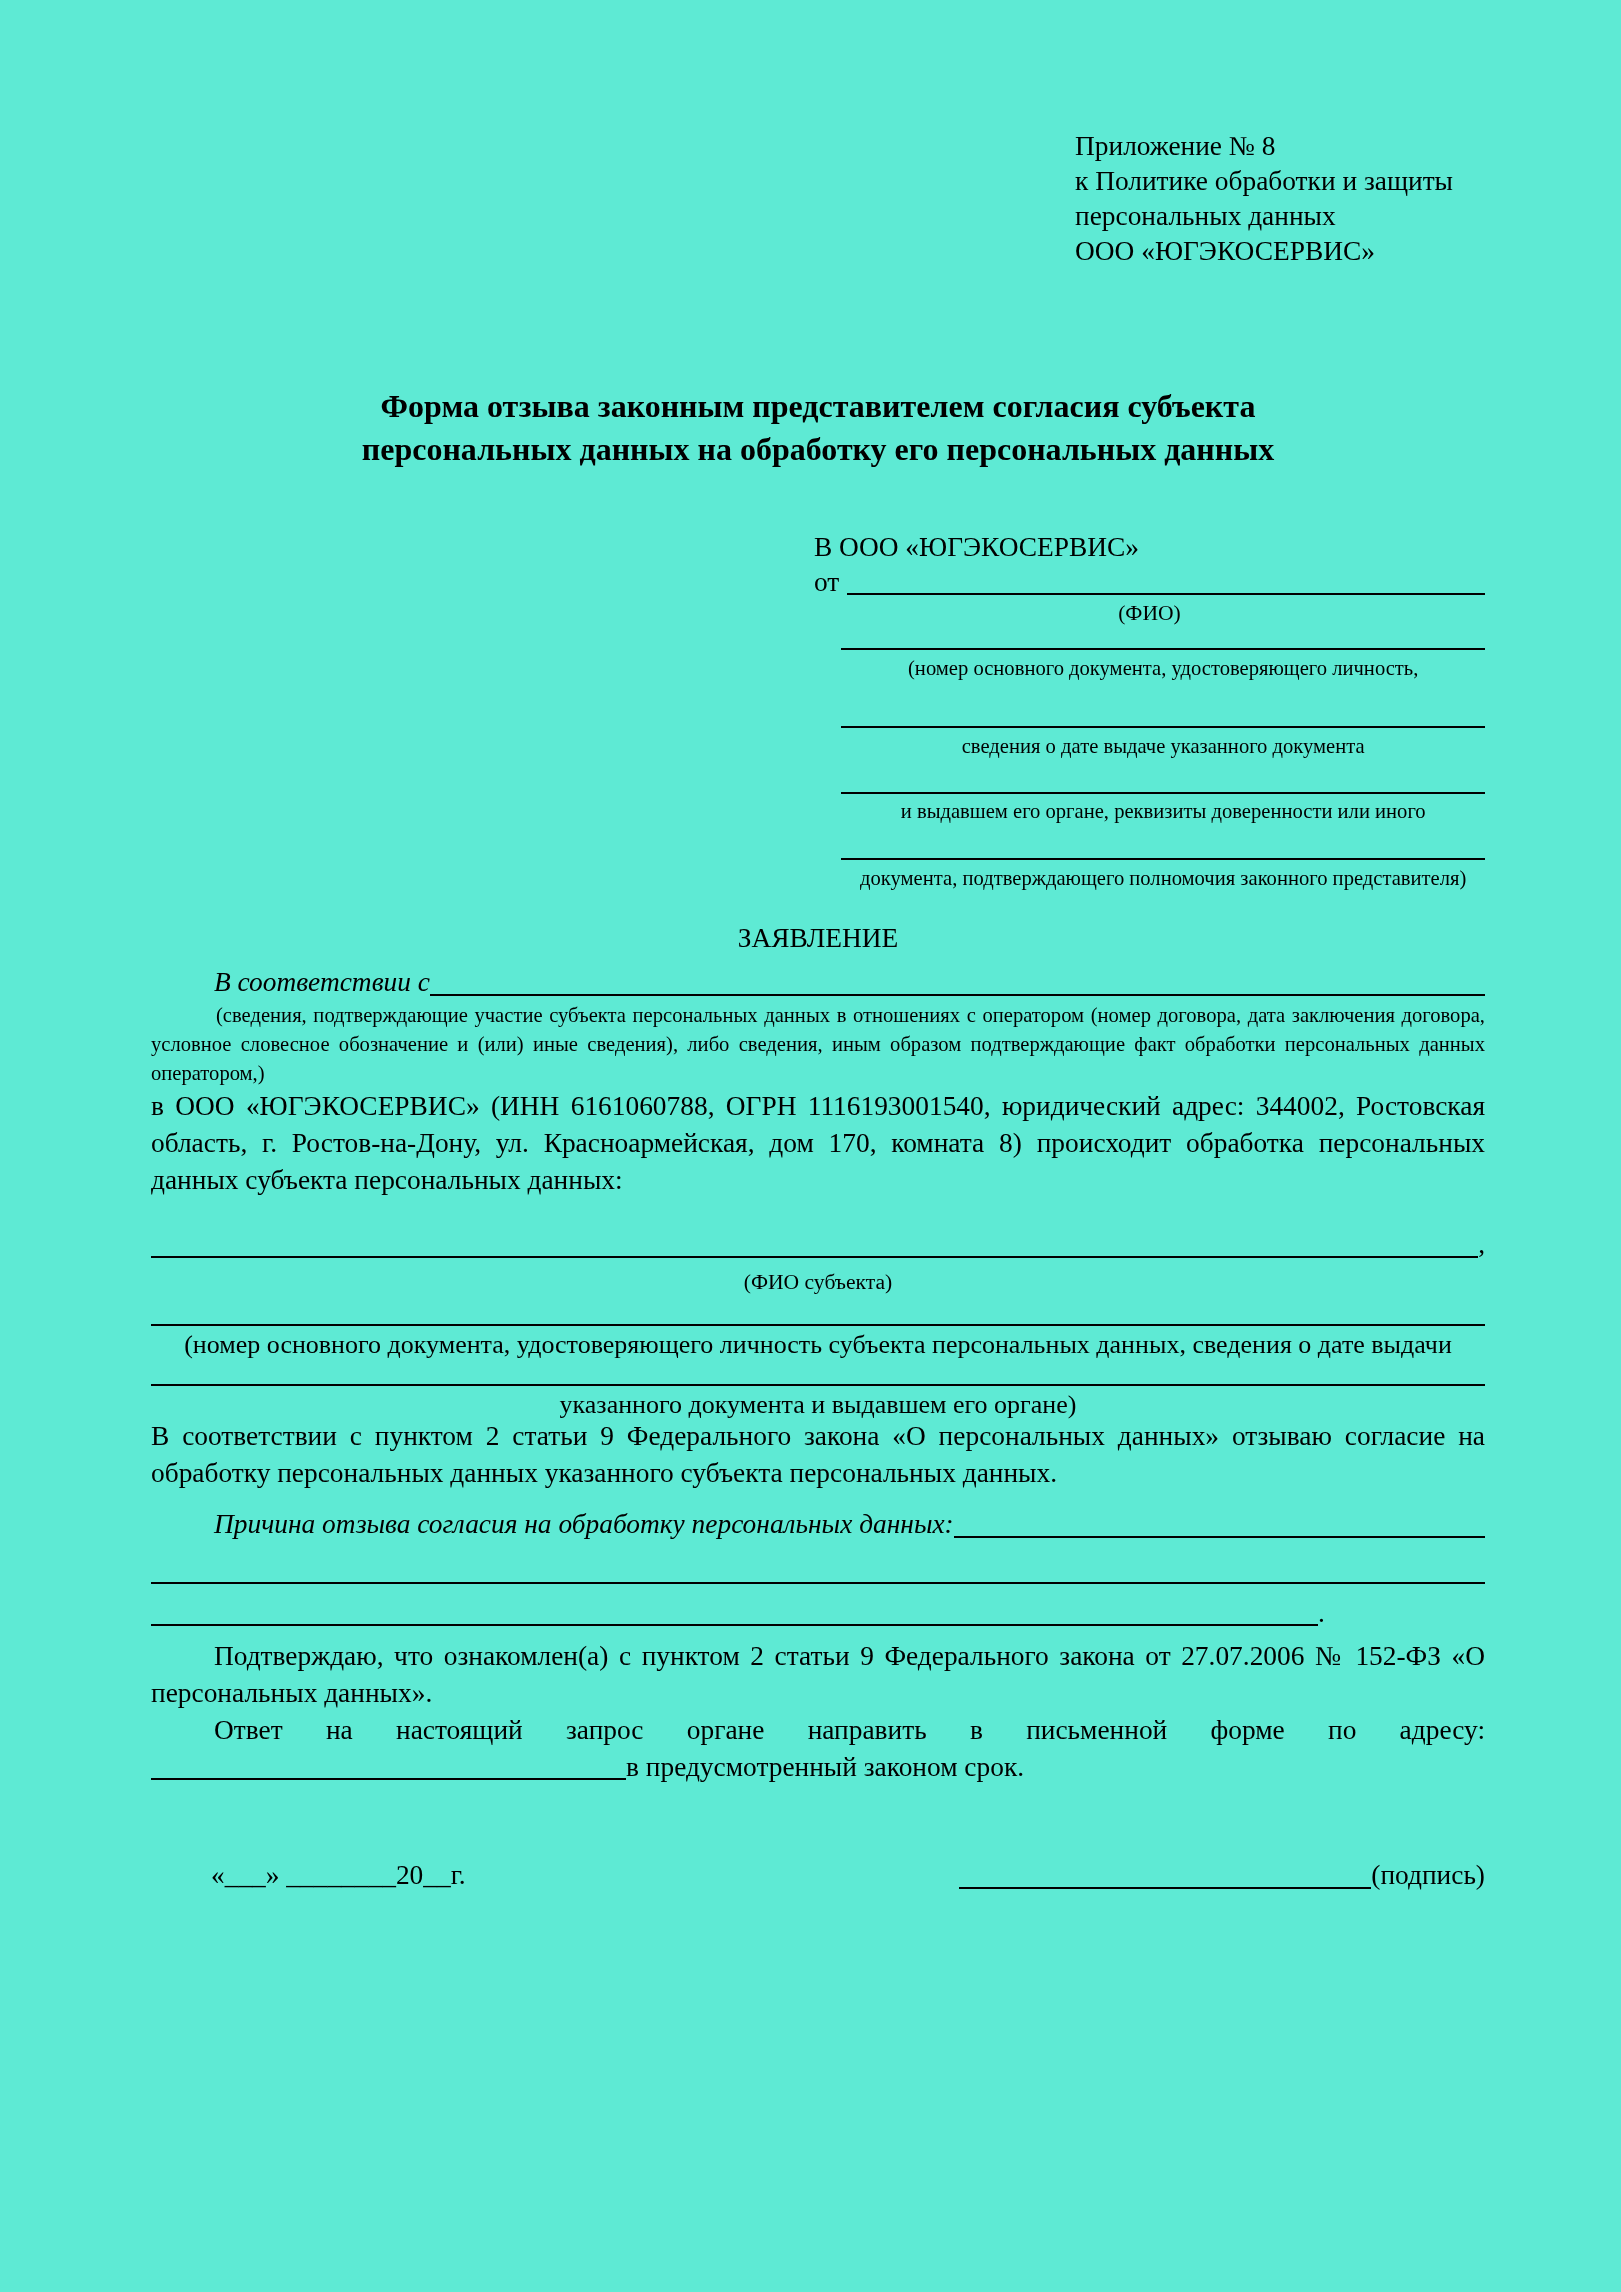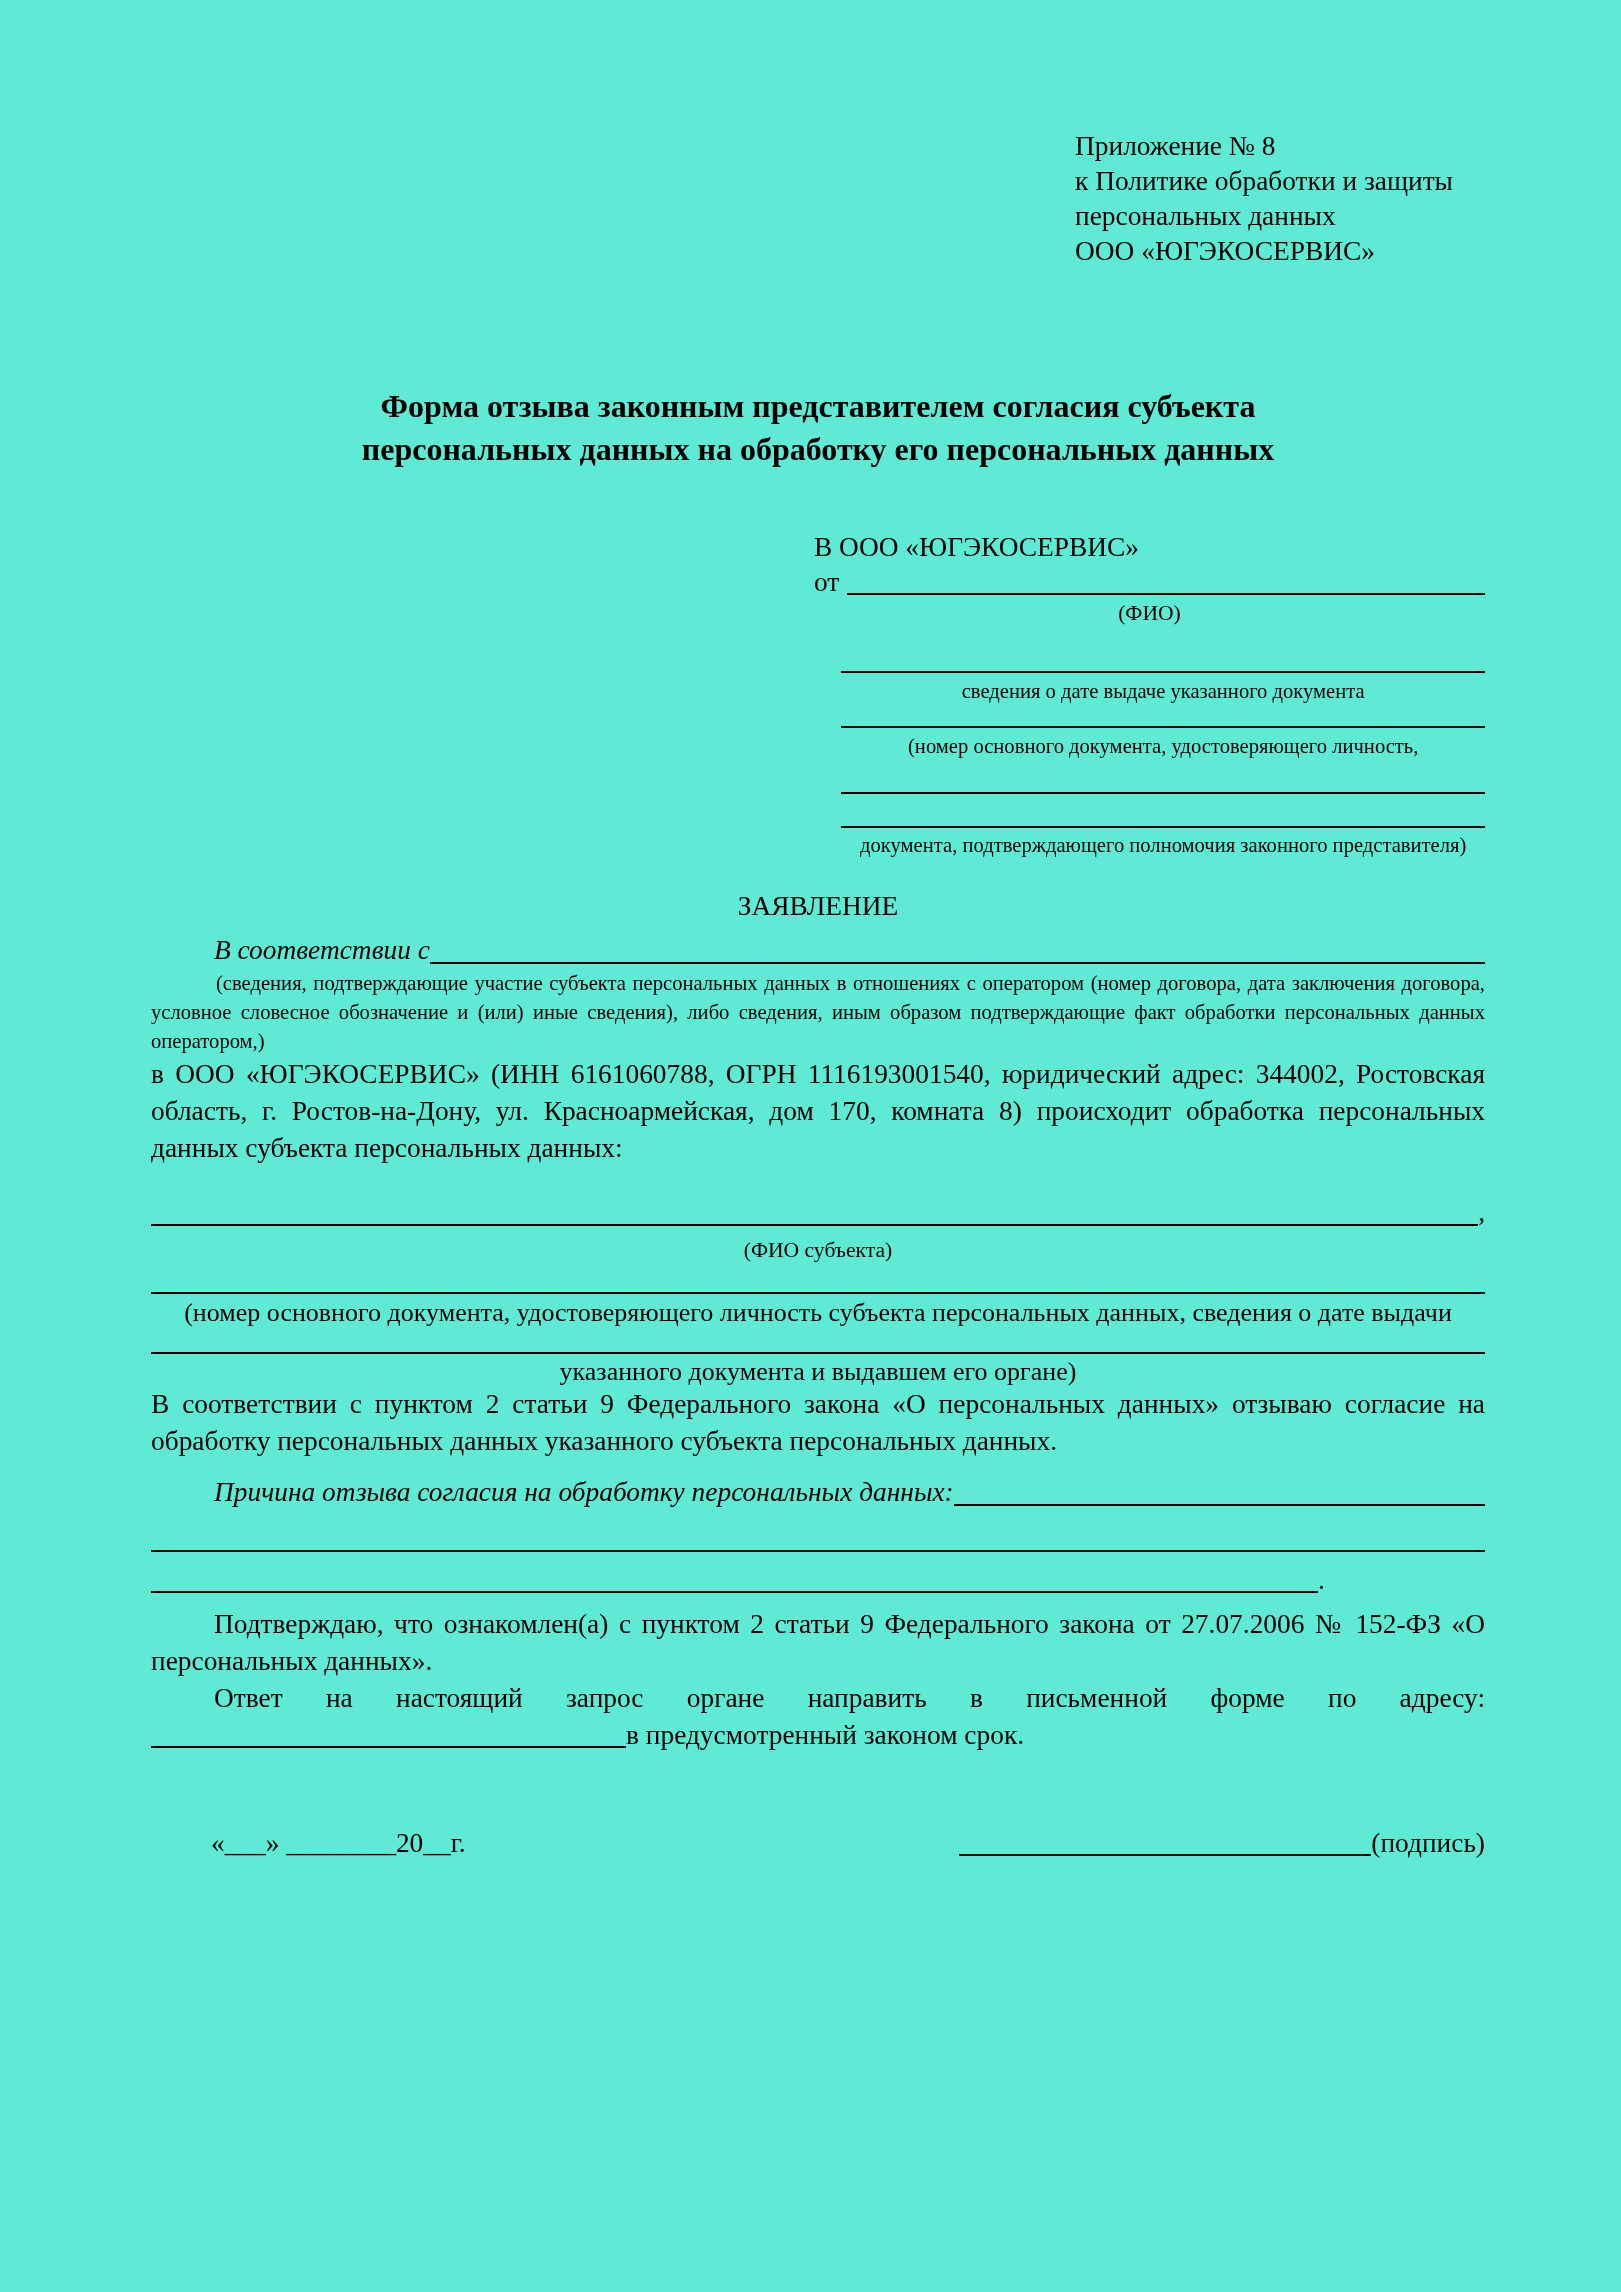--- a/index.html
+++ b/index.html
@@ -104,30 +104,31 @@
   </div>
 
   <div class="addressee">
     <div class="to-line">В ООО «ЮГЭКОСЕРВИС»</div>
     <div class="from-row">
       <span>от</span>
       <span class="fill"></span>
     </div>
     <div class="small-caption">(ФИО)</div>
 
+    <div class="addr-group g1">
+      <div class="addr-line"></div>
+      <div class="addr-caption">(номер основного документа, удостоверяющего личность,</div>
+    </div>
     <div class="addr-group g2">
       <div class="addr-line"></div>
       <div class="addr-caption">сведения о дате выдаче указанного документа</div>
     </div>
-    <div class="addr-group g1">
-      <div class="addr-line"></div>
-      <div class="addr-caption">(номер основного документа, удостоверяющего личность,</div>
-    </div>
     <div class="addr-group g3">
       <div class="addr-line"></div>
+      <div class="addr-caption">и выдавшем его органе, реквизиты доверенности или иного</div>
     </div>
     <div class="addr-group g4">
       <div class="addr-line"></div>
       <div class="addr-caption">документа, подтверждающего полномочия законного представителя)</div>
     </div>
   </div>
 
   <div class="statement-heading">ЗАЯВЛЕНИЕ</div>
 
   <div class="row-fill mt8">

